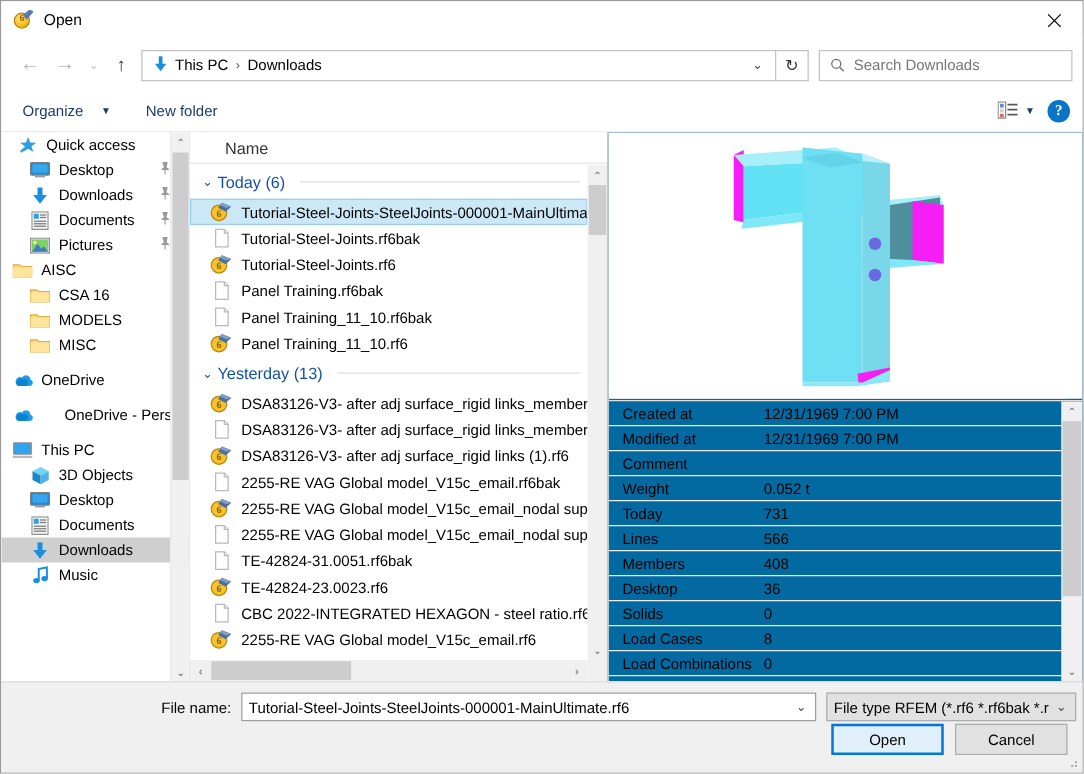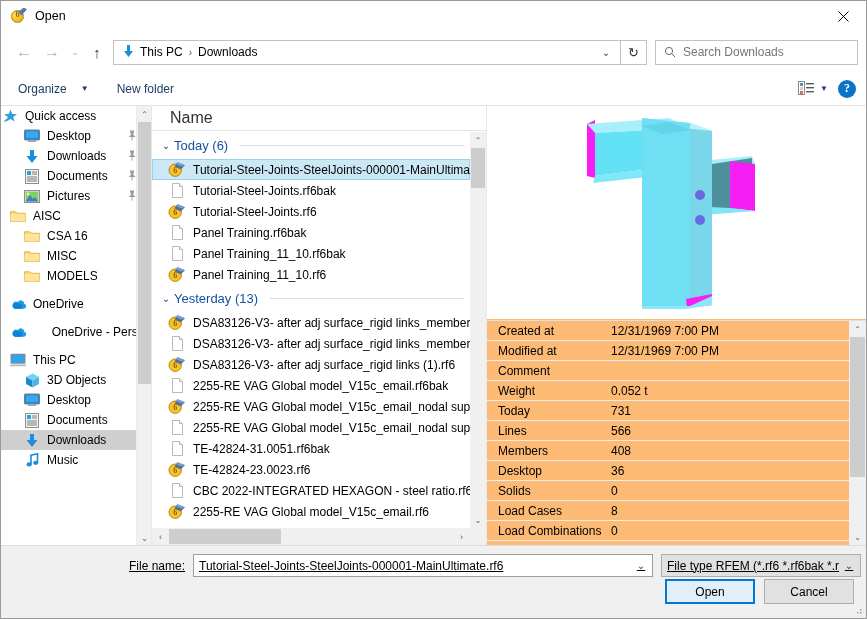--- a/index.html
+++ b/index.html
@@ -214,22 +214,22 @@
   
   .filelist {
     width: 334px;
     position: relative;
     background: #fff;
     overflow: hidden;
   }
   .fl-header {
     height: 25px;
     display:flex; align-items:center;
-    padding-left: 18px;
-    font-size: 16px; color: #333;
+    padding-left: 28px;
+    font-size: 13px; color: #333;
     border-bottom: 1px solid #e5e5e5;
   }
   .fl-scroller {
     position: absolute;
     top: 26px; left: 0; right: 16px; bottom: 17px;
     overflow: hidden;
   }
   .group-head {
     height: 27px;
     display: flex; align-items: center;
@@ -274,21 +274,21 @@
     height: 15px; background: #cdcdcd;
   }
   .fl-corner {
     position:absolute; right:0; bottom:0; width:16px; height:17px; background:#f0f0f0;
   }
 
   
   .details {
     flex: 1;
     position: relative;
-    background: #fdba74;
+    background: #0369a1;
     border-left: 1px solid #e8e8e8;
     overflow: hidden;
   }
   .preview {
     height: 213px;
     position: relative;
     background: #fff;
     overflow: hidden;
   }
   .prop-wrap {
@@ -313,21 +313,20 @@
   .prop-thumb {
     position:absolute; left:1px; width:15px; background:#cdcdcd;
   }
 
   
   .footer {
     height: 73px;
     background: #f0f0f0;
     border-top: 1px solid #dcdcdc;
     position: relative;
-    text-decoration: underline;
   }
   .fname-row {
     display: flex; align-items: center;
     padding-top: 8px;
     padding-left: 128px;
   }
   .fname-label {
     font-size: 12px; color:#000;
     margin-right: 8px;
   }
@@ -442,21 +441,21 @@
         <span class="cmd-caret">▼</span>
       </div>
       <div class="help-circle">?</div>
     </div>
   </div>
 
   <div class="body-row">
 
     <div class="sidebar">
       <div class="side-scroll" id="side-scroll">
-          <div class="side-item" style="padding-left: 0;">
+          <div class="side-item" style="padding-left: 12px;">
             <span class="si-icon">
               <svg width="15" height="14" viewBox="0 0 15 14">
                 <path d="M7.5 0.5 L9.2 5 L14 5.2 L10.2 8 L11.6 12.6 L7.5 9.9 L3.4 12.6 L4.8 8 L1 5.2 L5.8 5 Z" fill="#2e9fe0"></path>
                 <path d="M1.5 12.5 L5 9.5" stroke="#2e9fe0" stroke-width="1.6"></path>
               </svg>
             </span>
             <span class="si-label">Quick access</span>
           </div>
           <div class="side-item" style="padding-left: 22px;">
             <span class="si-icon">
@@ -535,30 +534,30 @@
             </span>
             <span class="si-label">CSA 16</span>
           </div>
           <div class="side-item" style="padding-left: 22px;">
             <span class="si-icon">
               <svg width="16" height="13" viewBox="0 0 16 13">
                 <path d="M0.5 1.8 h5.2 l1.3 1.5 h8.5 v8.2 h-15 z" fill="#fcd77a" stroke="#e0b044"></path>
                 <path d="M0.5 3.8 h15 v7.7 h-15 z" fill="#ffe49b"></path>
               </svg>
             </span>
-            <span class="si-label">MISC</span>
+            <span class="si-label">MODELS</span>
           </div>
           <div class="side-item" style="padding-left: 22px;">
             <span class="si-icon">
               <svg width="16" height="13" viewBox="0 0 16 13">
                 <path d="M0.5 1.8 h5.2 l1.3 1.5 h8.5 v8.2 h-15 z" fill="#fcd77a" stroke="#e0b044"></path>
                 <path d="M0.5 3.8 h15 v7.7 h-15 z" fill="#ffe49b"></path>
               </svg>
             </span>
-            <span class="si-label">MODELS</span>
+            <span class="si-label">MISC</span>
           </div>
           <div class="side-item gap" style="padding-left: 8px;">
             <span class="si-icon">
               <svg width="17" height="12" viewBox="0 0 17 12">
                 <path d="M4.6 10.8 h9.4 a2.6 2.6 0 0 0 0.3 -5.1 a3.5 3.5 0 0 0 -6.5 -1.7 a3 3 0 0 0 -3.2 6.8 z" fill="#1d9cec"></path>
                 <path d="M4.6 10.8 h6.1 a2.9 2.9 0 0 0 -2.4 -5.3 a3 3 0 0 0 -3.7 5.3 z" fill="#0f82ce"></path>
               </svg>
             </span>
             <span class="si-label">OneDrive</span>
           </div>

